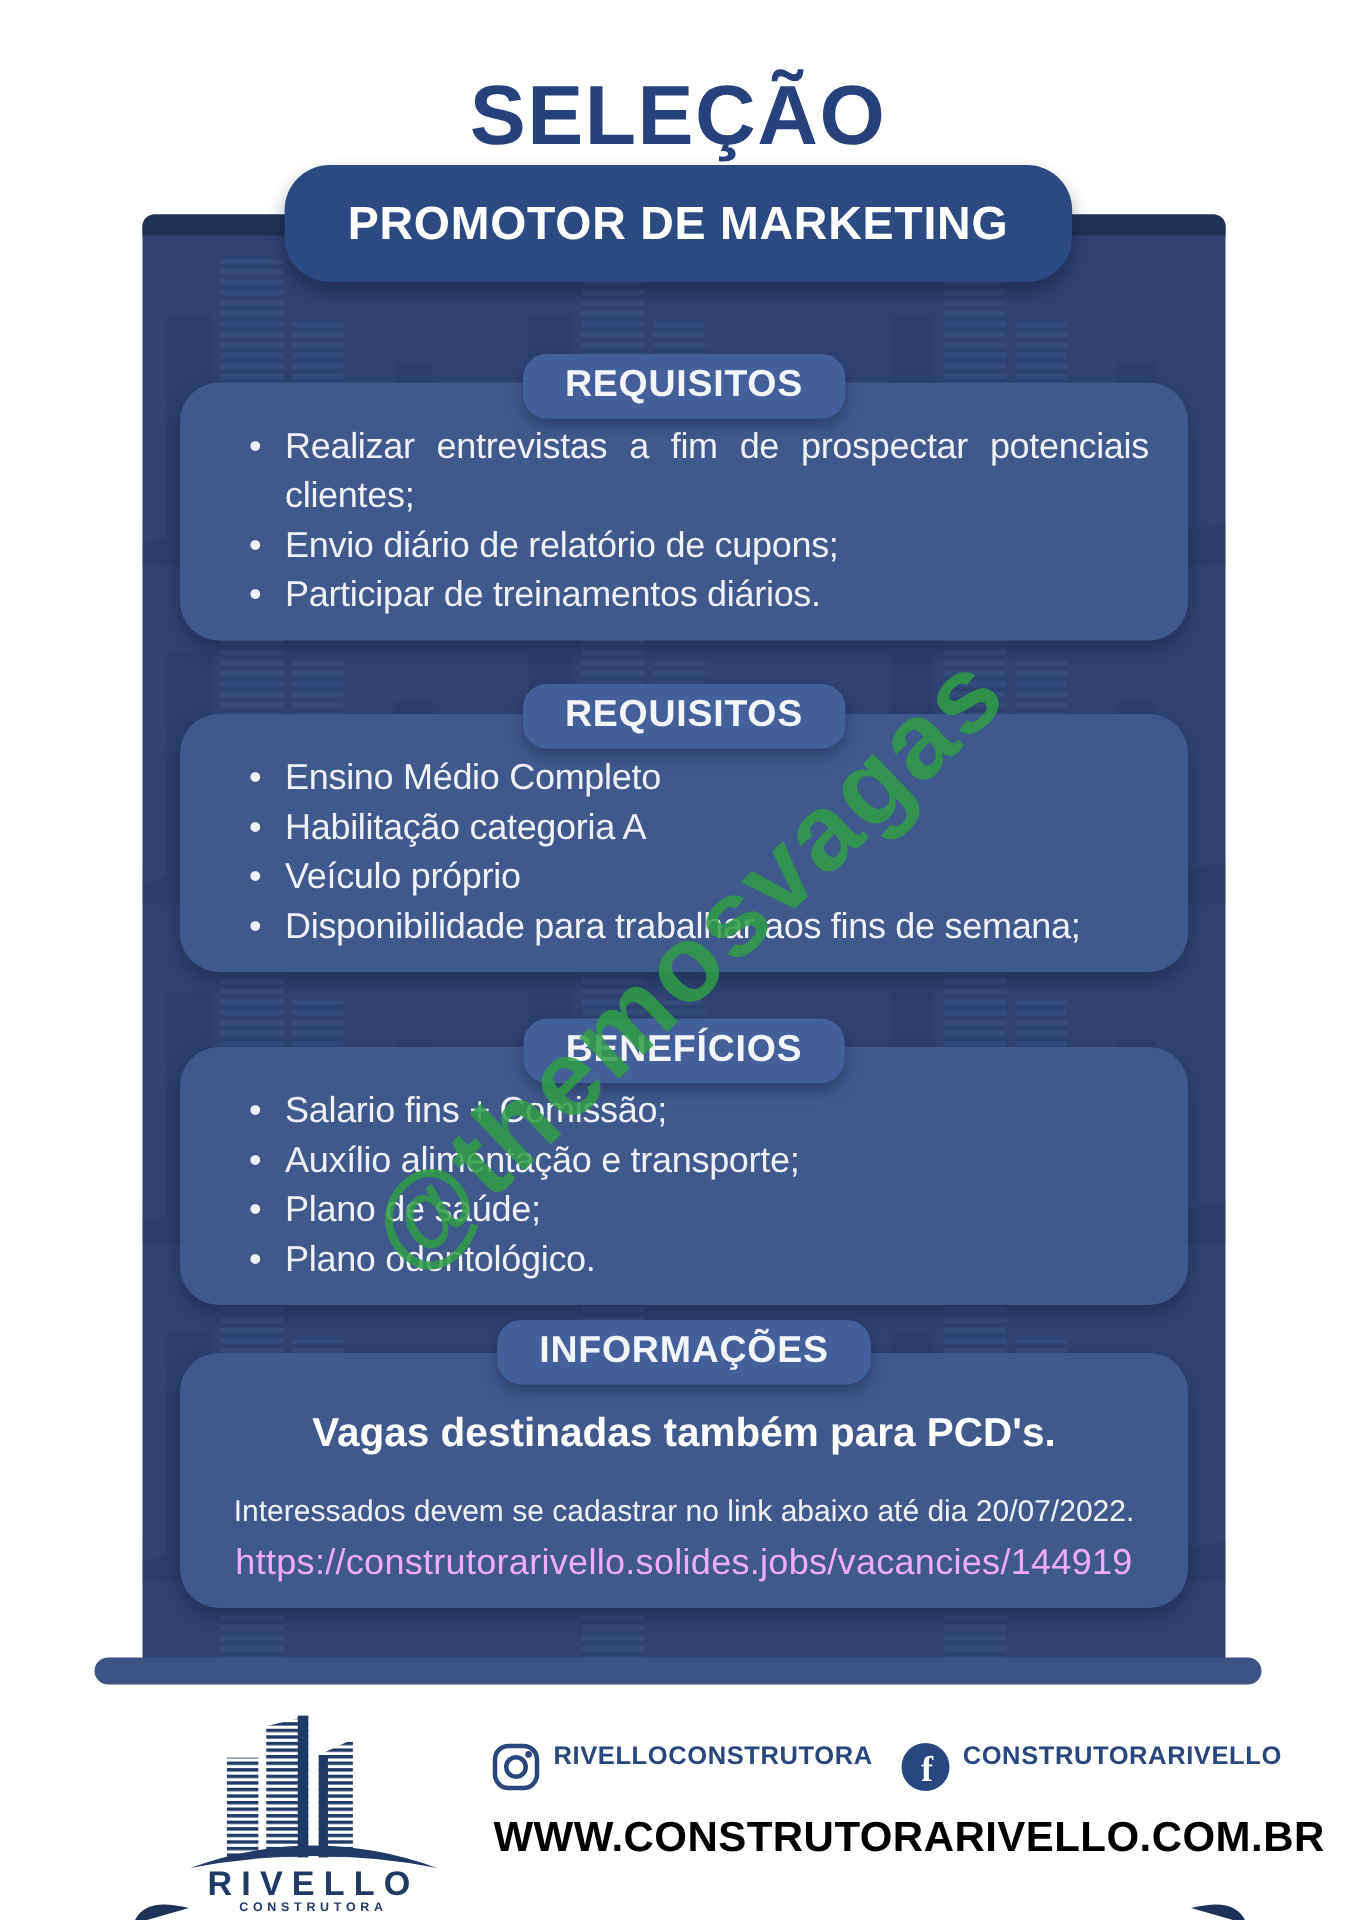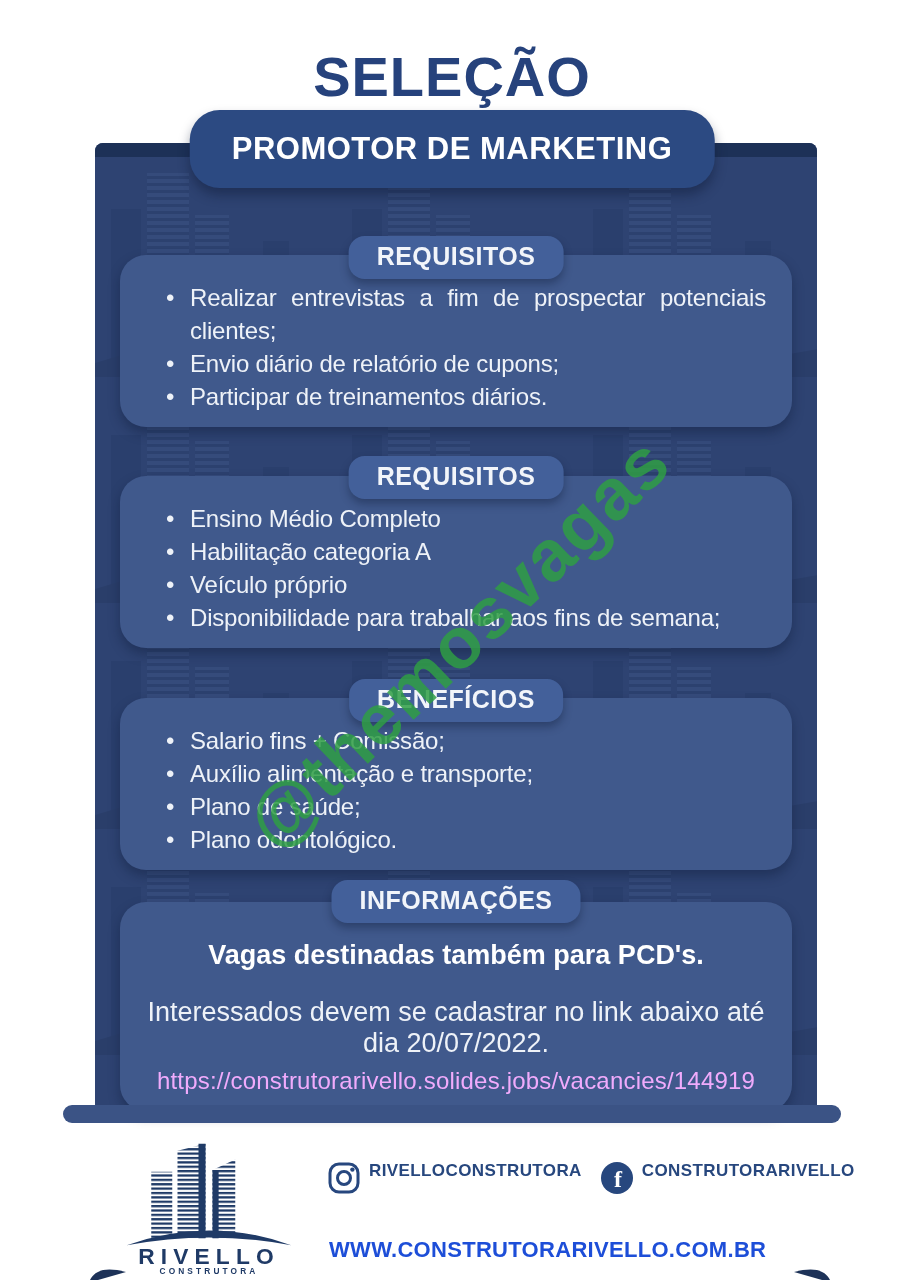--- a/index.html
+++ b/index.html
@@ -49,39 +49,39 @@
   ul.sec-card{padding:26px 26px 14px 46px;}
   .bullet{display:flex;align-items:flex-start;line-height:33px;font-size:24px;letter-spacing:-.2px;}
   .dot{flex:0 0 auto;width:24px;font-size:24px;}
   .bullet-text{flex:1;text-align:justify;}
   
   .sec-atividades{top:93px;}   .sec-atividades .sec-card{top:19px;min-height:153px;}
   .sec-requisitos{top:313px;}  .sec-requisitos .sec-card{top:20px;min-height:152px;}
   .sec-beneficios{top:536px;}  .sec-beneficios .sec-card{top:19px;min-height:160px;}
   .sec-info{top:737px;}        .sec-info .sec-card{top:22px;min-height:155px;text-align:center;padding:38px 12px 16px;}
   .info-strong{margin:0 0 26px;font-size:27px;font-weight:bold;color:#ffffff;}
-  .info-line{margin:0 0 8px;font-size:27px;color:#eef2f8;}
+  .info-line{margin:0 0 8px;font-size:20px;color:#eef2f8;}
   .info-link{margin:0;font-size:24px;color:#f0abfc;letter-spacing:.2px;}
   
   .watermark{
     position:absolute;left:458px;top:642px;transform:translate(-50%,-50%) rotate(-44deg);
     font-size:72px;font-weight:600;color:rgba(47,158,68,.85);letter-spacing:2px;
     white-space:nowrap;z-index:20;pointer-events:none;
   }
   
   .footer{position:absolute;left:0;top:1125px;width:100%;height:150px;z-index:3;}
   .logo-svg{position:absolute;left:104px;top:10px;width:210px;height:140px;}
   .logo-name{fill:#1f3a66;font-size:26px;font-weight:bold;letter-spacing:7px;text-anchor:middle;}
   .logo-sub{fill:#1f3a66;font-size:9.5px;font-weight:bold;letter-spacing:3.6px;text-anchor:middle;}
   .social-row{position:absolute;left:327px;top:36px;display:flex;align-items:center;gap:18px;}
   .social-item{display:flex;gap:8px;}
   .social-label{font-size:17px;font-weight:bold;color:#27477e;letter-spacing:.4px;}
   .website{
-    position:absolute;left:329px;top:84px;font-size:22px;font-weight:800;
-    color:#1d4ed8;letter-spacing:.3px;margin-top:28px;
+    position:absolute;left:329px;top:84px;font-size:28px;font-weight:800;
+    color:#000000;letter-spacing:.3px;
   }
   .corner-mark{position:absolute;z-index:2;}
   .corner-left{left:88px;top:1266px;}
   .corner-right{left:792px;top:1266px;transform:scaleX(-1);}
 </style>
 </head>
 <body>
 
 <div class="poster">
 

